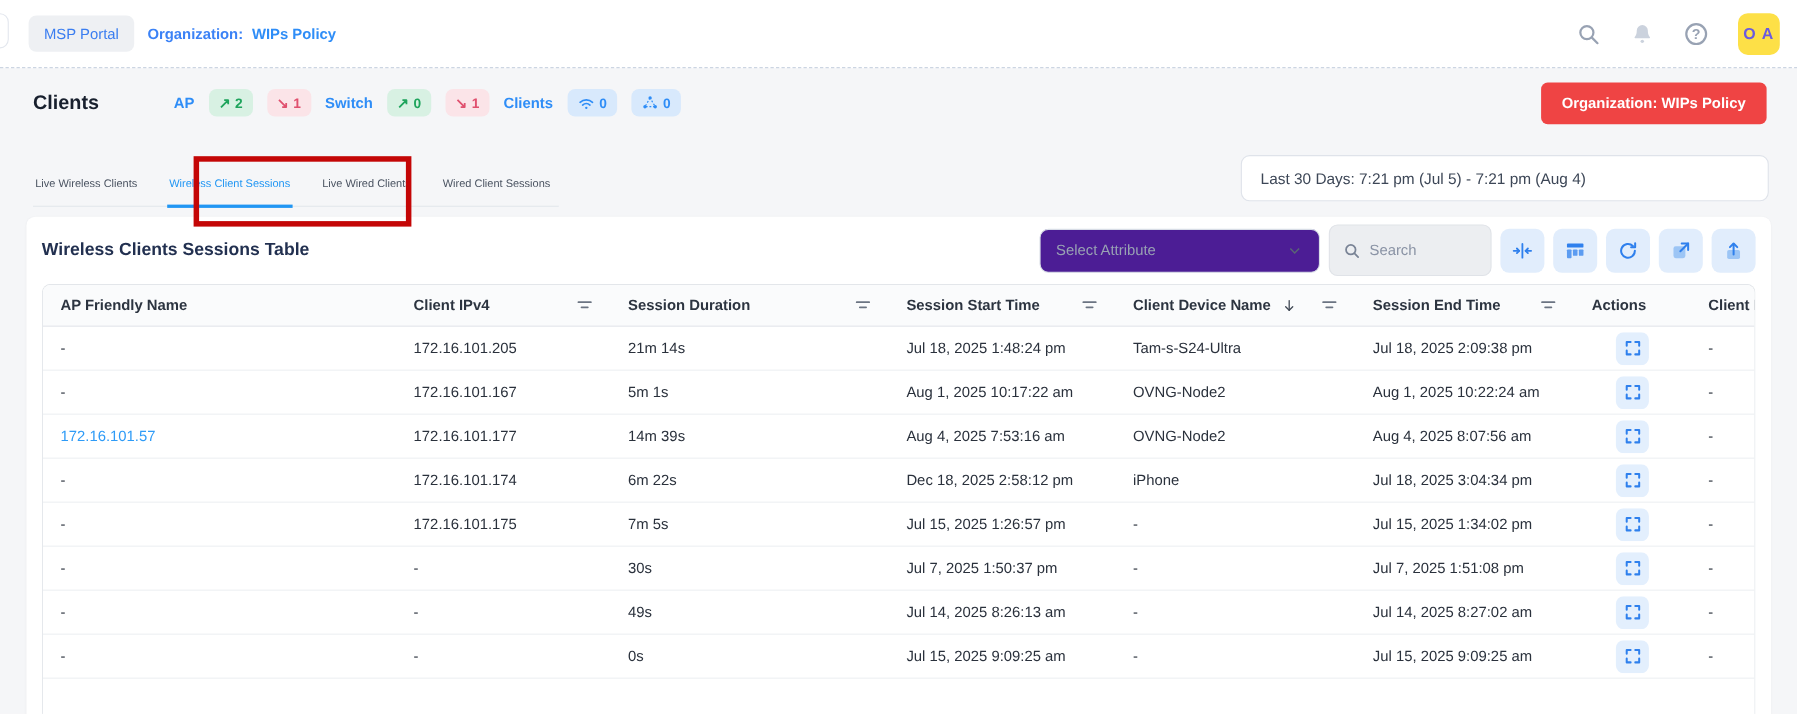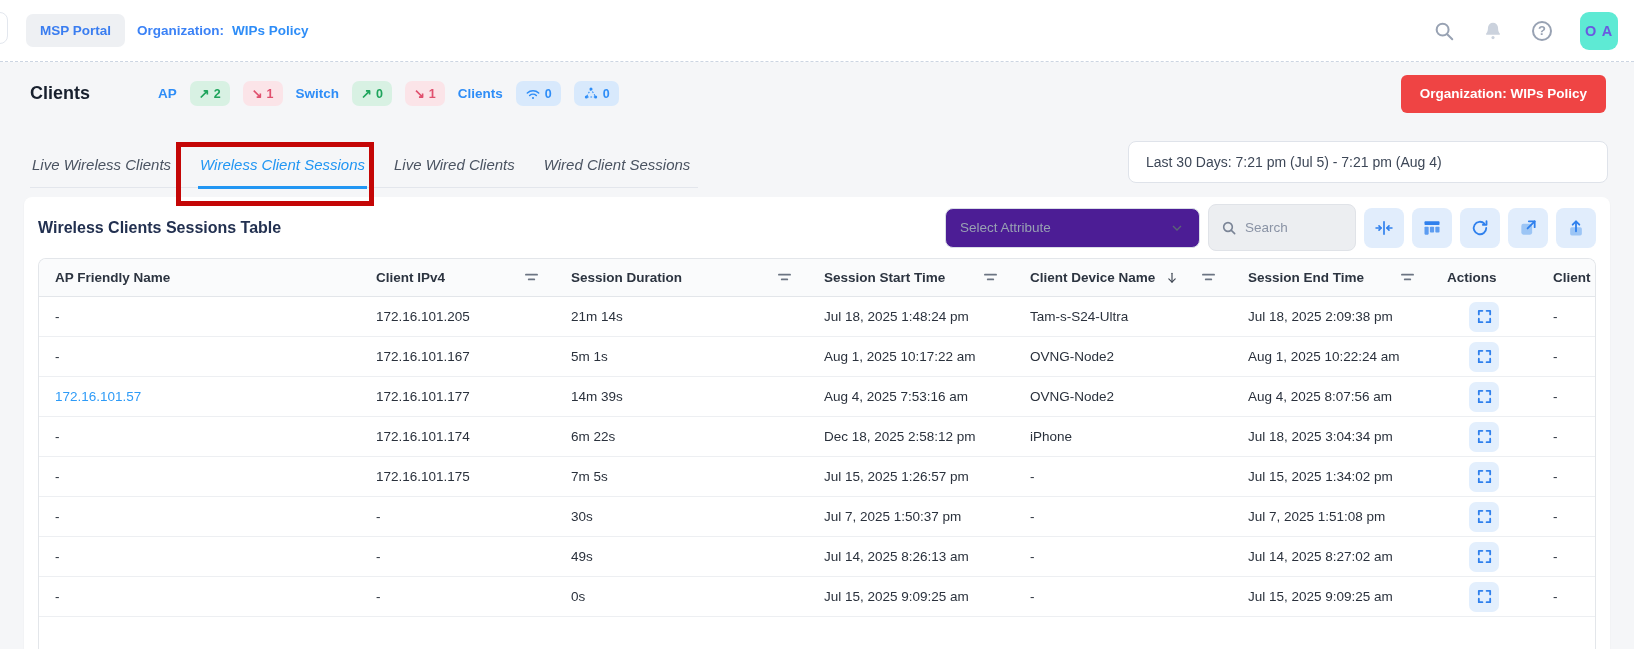--- a/index.html
+++ b/index.html
@@ -5,28 +5,28 @@
   * { margin:0; padding:0; box-sizing:border-box; }
   html,body { width:1634px; height:649px; overflow:hidden; }
   body { font-family:"Liberation Sans", sans-serif; background:#f5f6f8; position:relative; color:#2a313c; }
 
   
   .topbar { position:absolute; top:0; left:0; right:0; height:62px; background:#fff;
             border-bottom:1px dashed #ccd5e2; display:flex; align-items:center; padding:0 16px; }
   .edge-panel { position:absolute; left:-10px; top:12px; width:18px; height:32px; background:#fff;
             border:1px solid #e3e7ee; border-radius:8px; }
   .msp-chip { margin-left:10px; background:#eef0f3; border-radius:7px; padding:9px 14px;
-            color:#3a7df0; font-weight:bold; font-size:13.5px; cursor:pointer; }
+            color:#3a7df0; font-weight:normal; font-size:13.5px; cursor:pointer; }
   .org-label { margin-left:12px; font-weight:bold; font-size:13.5px; color:#3b82f6; }
   .org-link { margin-left:8px; font-weight:bold; font-size:13.5px; color:#2e8df7; cursor:pointer; }
   .topbar-right { margin-left:auto; display:flex; align-items:center; gap:27px; }
   .tb-icon { width:22px; height:22px; display:flex; align-items:center; justify-content:center; cursor:pointer; }
   .help-circle { width:20px; height:20px; border:2px solid #98a2b3; border-radius:50%; color:#98a2b3;
             font-size:13px; font-weight:bold; display:flex; align-items:center; justify-content:center; }
-  .avatar { width:38px; height:38px; background:#5eead4; border-radius:9px; color:#6a5ae0;
+  .avatar { width:38px; height:38px; background:#fde047; border-radius:9px; color:#6a5ae0;
             font-weight:bold; font-size:14.5px; display:flex; align-items:center; justify-content:center;
             letter-spacing:1px; cursor:pointer; }
 
   
   .clients-bar { position:absolute; top:62px; left:0; right:0; height:63px; display:flex; align-items:center;
             padding-left:30px;gap:28px; }
   .page-title { font-size:18px; font-weight:bold; color:#18202e; }
   .stats { display:flex; align-items:center; gap:13px; margin-left:40px; }
   .stat-label { color:#2e8df7; font-weight:bold; font-size:13.5px; cursor:pointer; }
   .chip { height:25px; border-radius:7px; display:flex; align-items:center; gap:4px; padding:0 9px;
@@ -35,21 +35,21 @@
   .chip.down { background:#fbe4e8; color:#e0506e; }
   .chip.blue { background:#d8e9fc; color:#2e8df7; }
   .chip .arrow { font-size:13px; font-weight:bold; }
   .org-button { margin-left:auto; margin-right:28px; background:#ef4444; color:#fff; font-weight:bold;
             font-size:13.5px; border:none; border-radius:6px; height:38px; padding:0 19px; cursor:pointer; }
 
   
   .tabs-row { position:absolute; top:125px; left:0; right:0; height:72px; }
   .tabs { position:absolute; left:30px; bottom:9px; display:flex; gap:25px; border-bottom:1px solid #e3e6ec;
             padding-right:6px; }
-  .tab { font-size:15px; color:#4a5361; padding:0 2px 13px 2px; cursor:pointer; white-space:nowrap;font-style:italic; }
+  .tab { font-size:10px; color:#4a5361; padding:0 2px 13px 2px; cursor:pointer; white-space:nowrap; }
   .tab.active { color:#2196f3; border-bottom:3px solid #2196f3; margin-bottom:-2px; }
   .date-box { position:absolute; right:26px; top:16px; width:480px; height:42px; background:#fff;
             border:1px solid #dfe3ea; border-radius:8px; display:flex; align-items:center;
             padding-left:17px; font-size:14px; color:#3d4757; cursor:pointer; }
   .red-annotation { position:absolute; left:176px; top:142px; width:198px; height:64px;
             border:5px solid #c40606; z-index:50; pointer-events:none; }
 
   
   .card { position:absolute; top:197px; left:24px; right:24px; height:480px; background:#fff;
             border-radius:8px; box-shadow:0 1px 2px rgba(30,40,60,0.05); }

